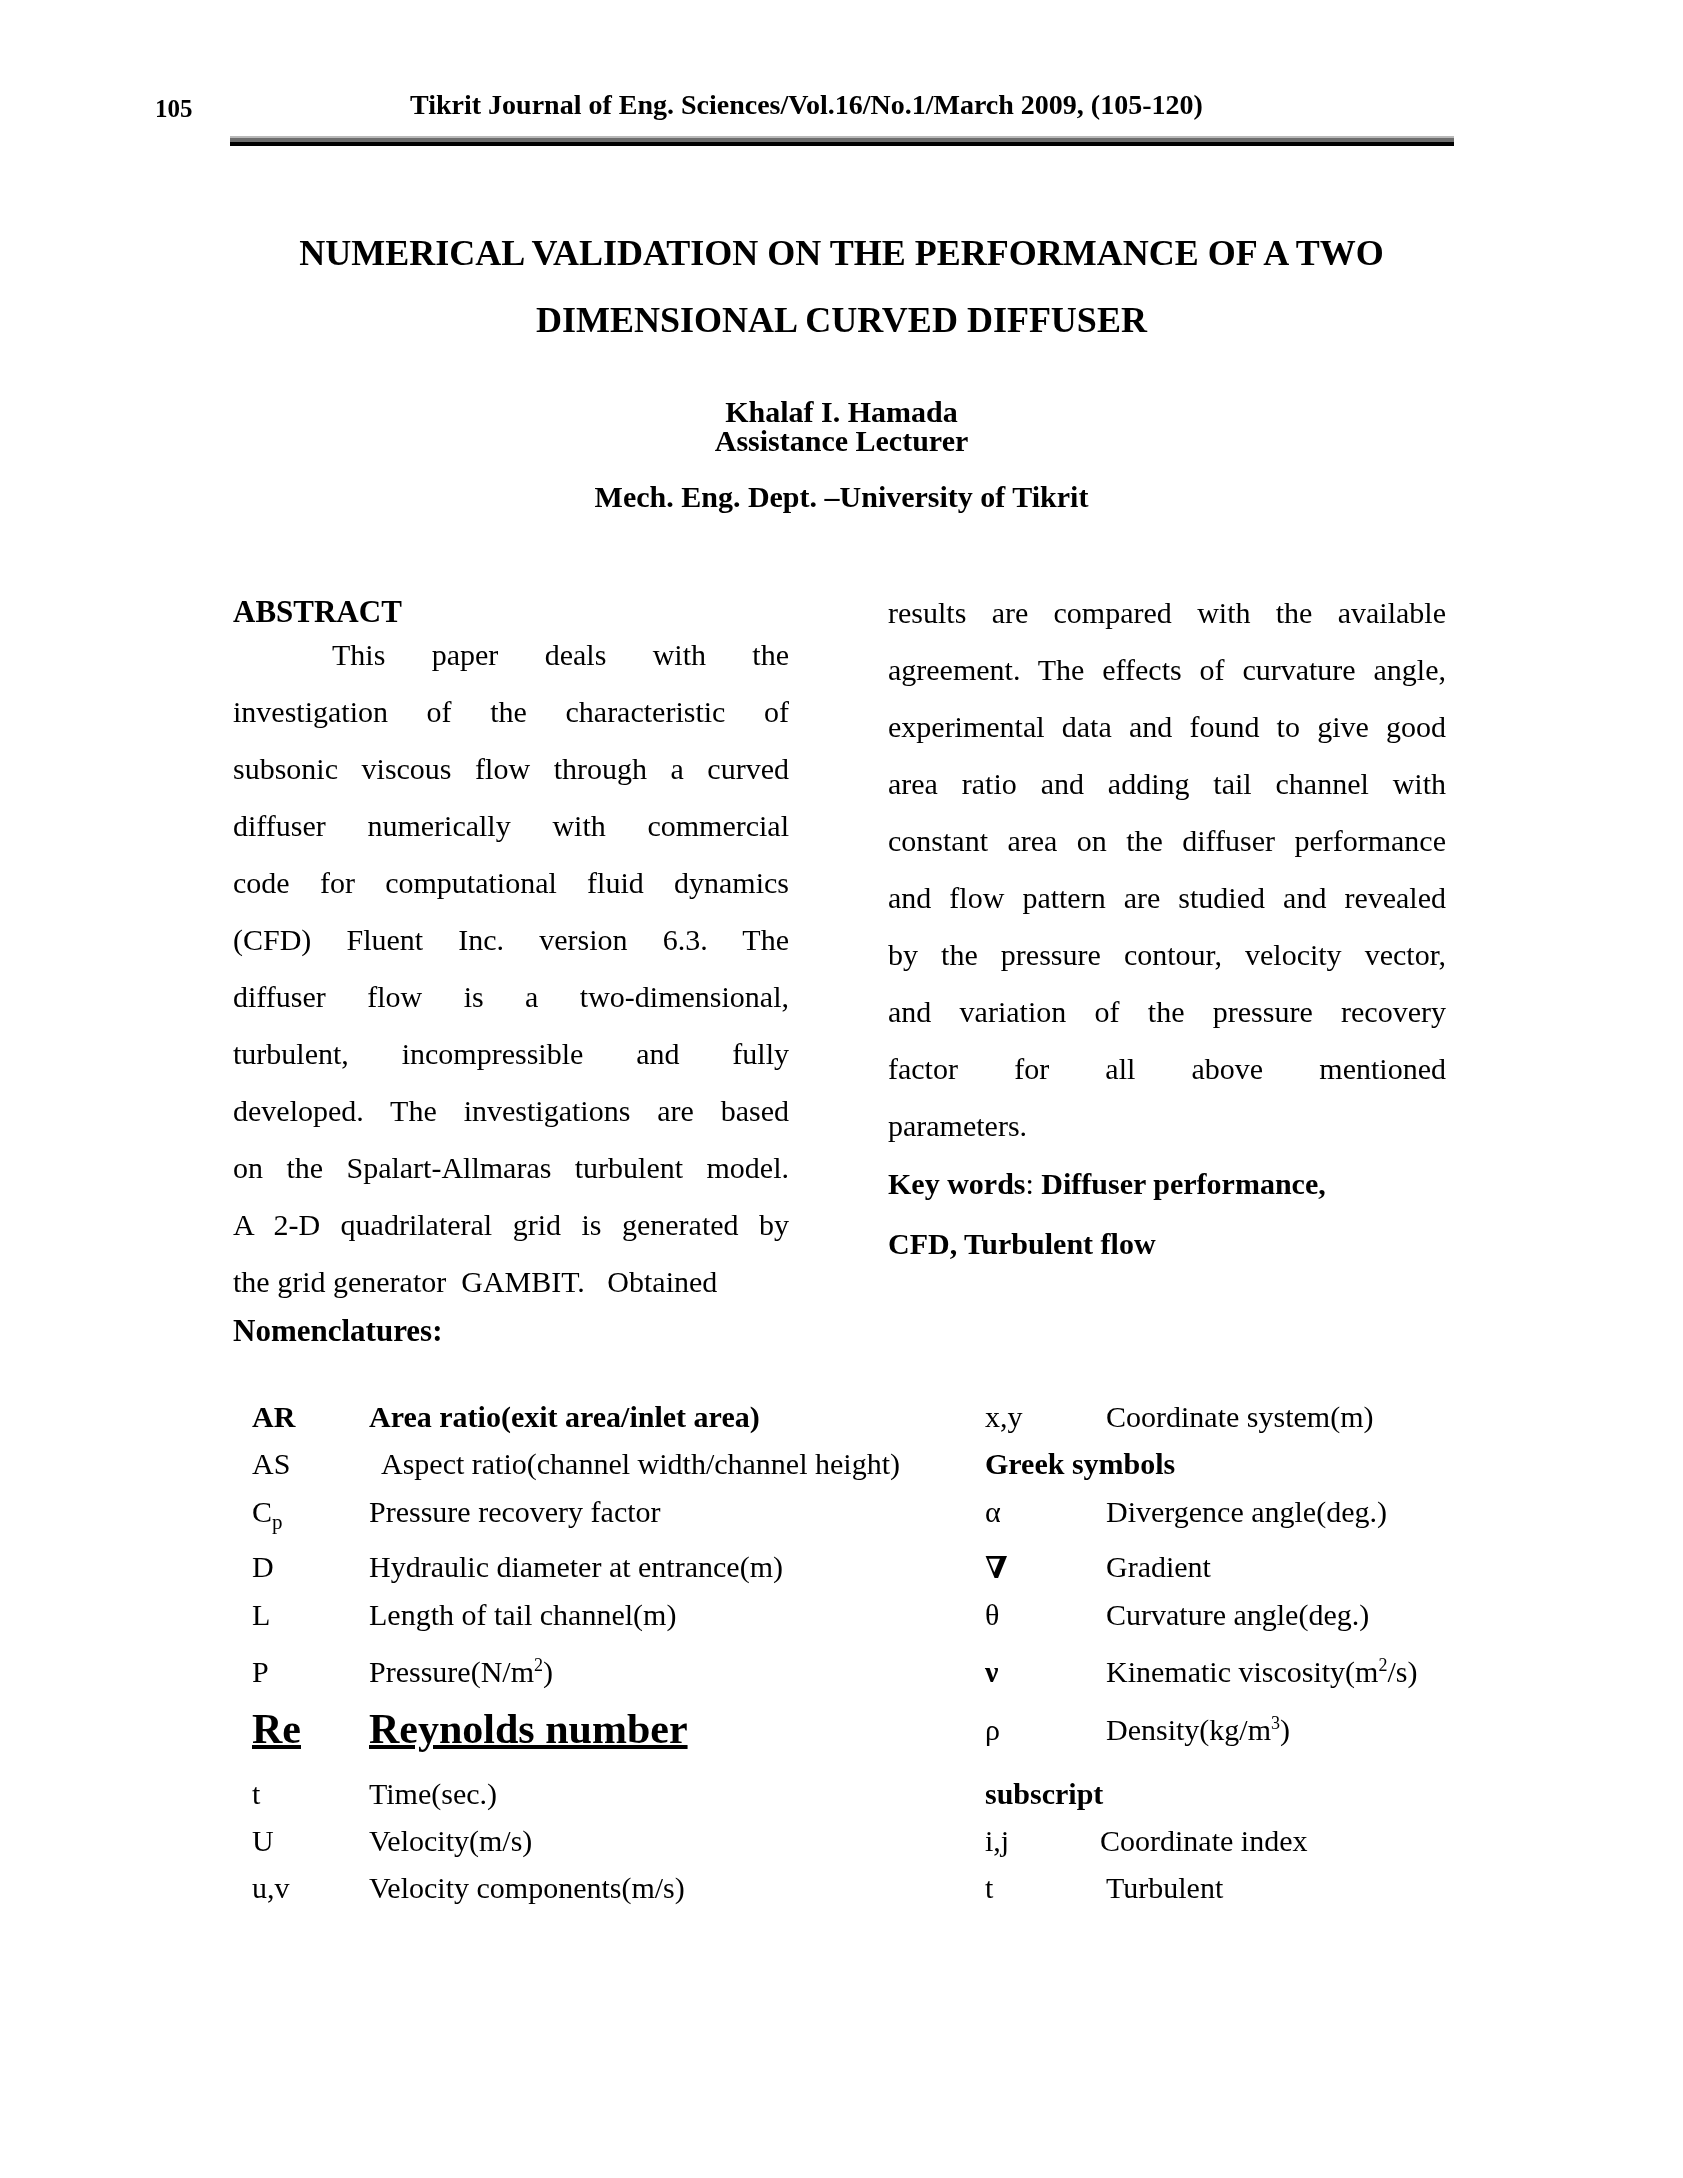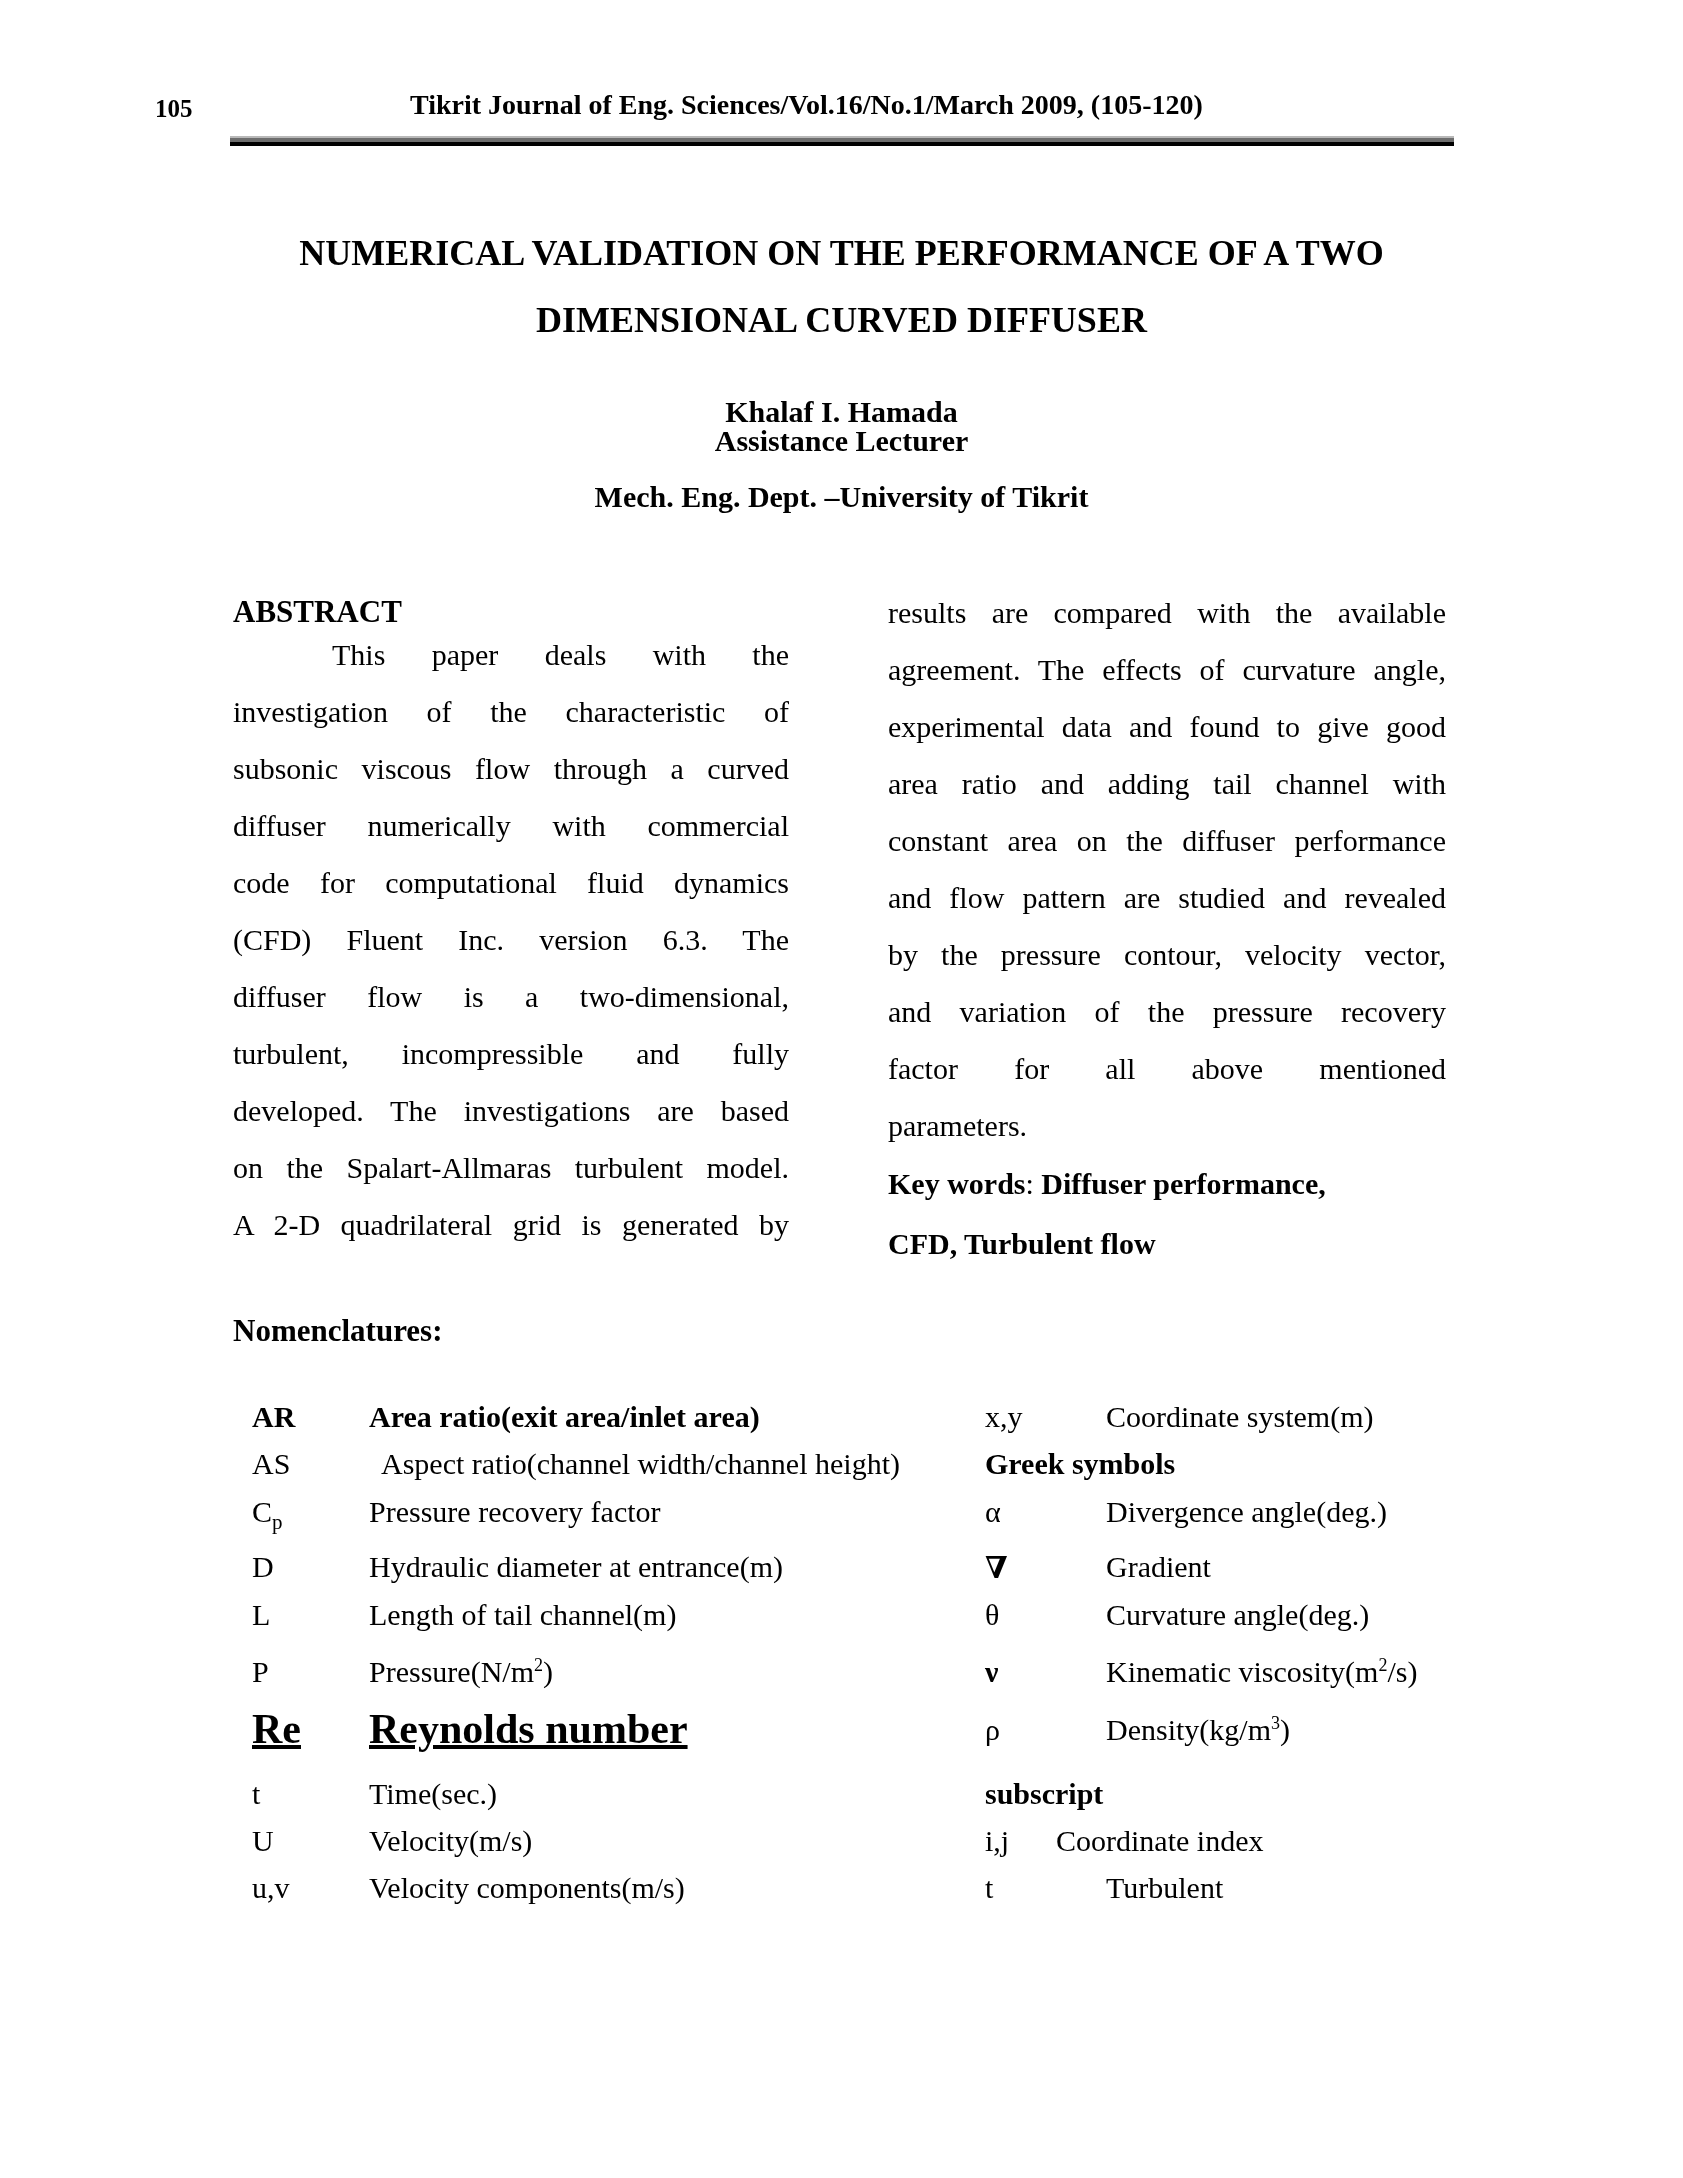--- a/index.html
+++ b/index.html
@@ -50,20 +50,21 @@
   <span class="jline">investigation of the characteristic of</span>
   <span class="jline">subsonic viscous flow through a curved</span>
   <span class="jline">diffuser numerically with commercial</span>
   <span class="jline">code for computational fluid dynamics</span>
   <span class="jline">(CFD) Fluent Inc. version 6.3. The</span>
   <span class="jline">diffuser flow is a two-dimensional,</span>
   <span class="jline">turbulent, incompressible and fully</span>
   <span class="jline">developed. The investigations are based</span>
   <span class="jline">on the Spalart-Allmaras turbulent model.</span>
   <span class="jline">A 2-D quadrilateral grid is generated by</span>
+  <span class="jline last" style="white-space:pre;">the grid generator  GAMBIT.   Obtained</span>
 </div>
 
 <div class="col col-right">
   <span class="jline">results are compared with the available</span>
   <span class="jline">agreement. The effects of curvature angle,</span>
   <span class="jline">experimental data and found to give good</span>
   <span class="jline">area ratio and adding tail channel with</span>
   <span class="jline">constant area on the diffuser performance</span>
   <span class="jline">and flow pattern are studied and revealed</span>
   <span class="jline">by the pressure contour, velocity vector,</span>
@@ -141,20 +142,20 @@
     <span class="nsym bold" style="left:985px;">ν</span>
     <span class="ndesc" style="left:1106px;"><span>Kinematic viscosity(m</span><sup>2</sup><span>/s)</span></span>
   </div>
   <div class="nrow" style="top:1713px;">
     <span class="nsym" style="left:985px;">ρ</span>
     <span class="ndesc" style="left:1106px;"><span>Density(kg/m</span><sup>3</sup><span>)</span></span>
   </div>
   <div class="nrow bold" style="top:1777px; left:985px;">subscript</div>
   <div class="nrow" style="top:1824px;">
     <span class="nsym" style="left:985px;">i,j</span>
-    <span class="ndesc" style="left:1056px;">Coordinate index</span>
+    <span class="ndesc" style="left:1100px;">Coordinate index</span>
   </div>
   <div class="nrow" style="top:1871px;">
     <span class="nsym" style="left:985px;">t</span>
     <span class="ndesc" style="left:1106px;">Turbulent</span>
   </div>
 </div>
 
 
 </body></html>

